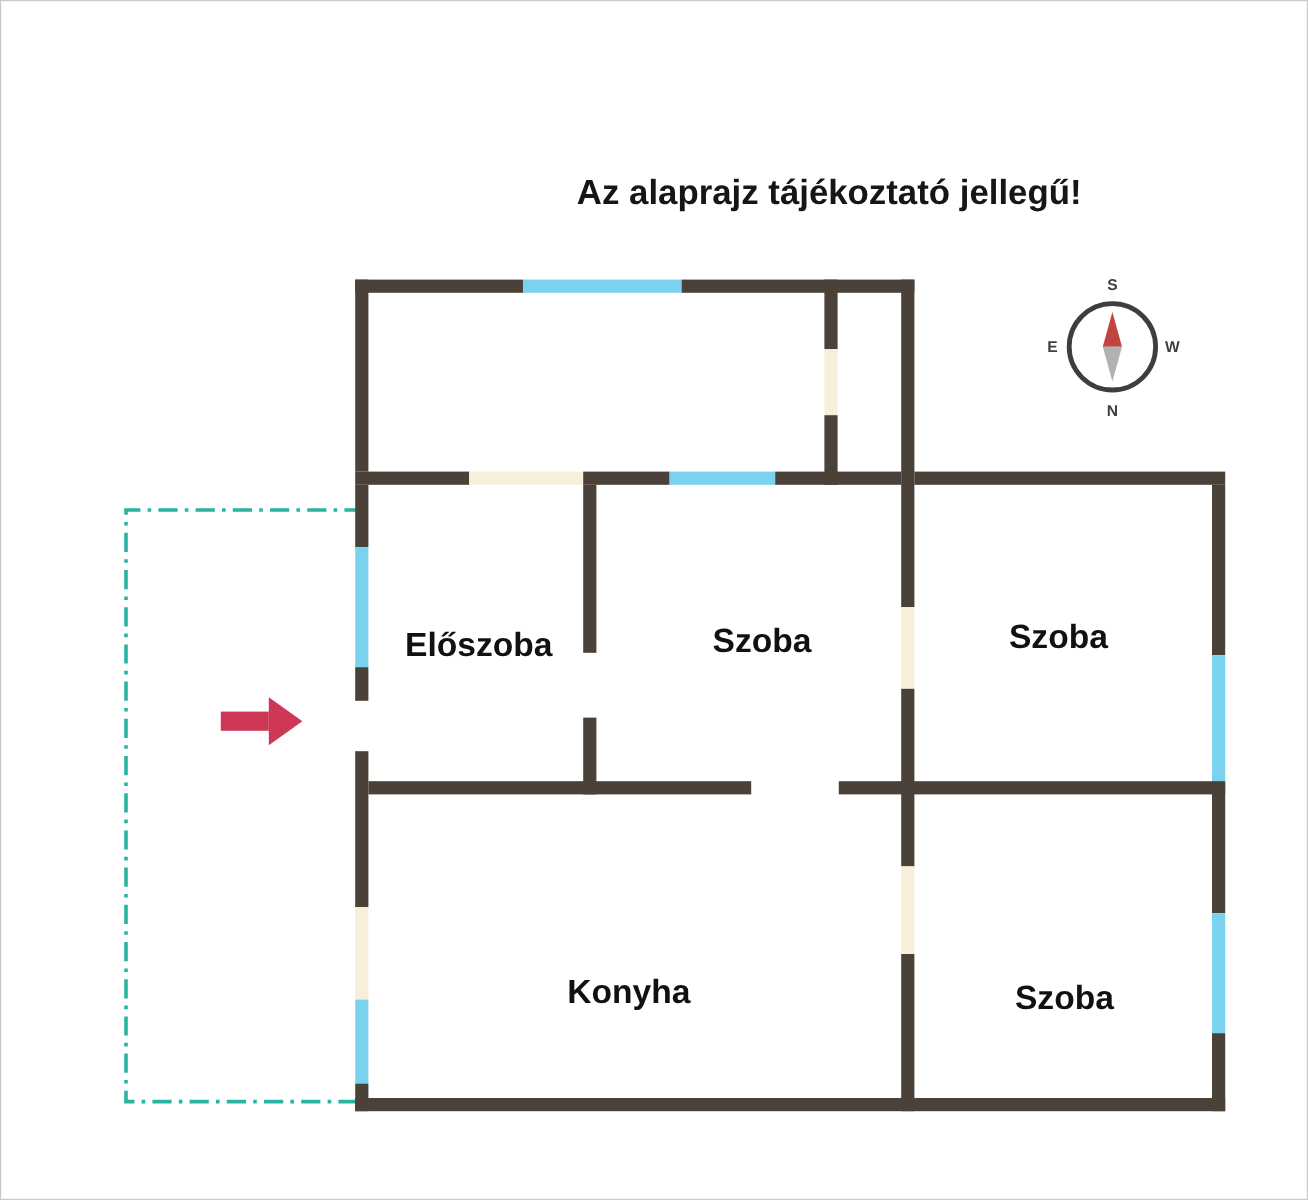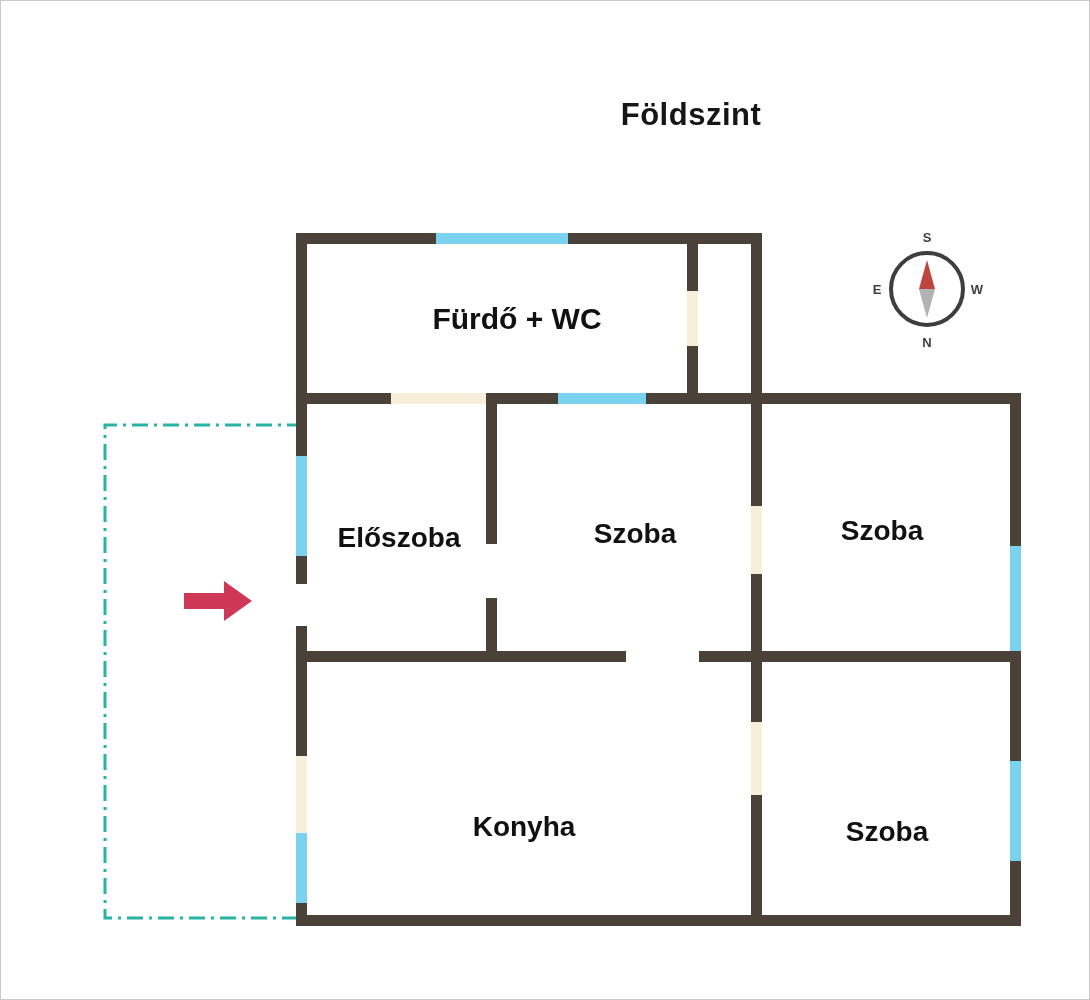--- a/index.html
+++ b/index.html
@@ -67,21 +67,21 @@
     border-top:20px solid transparent;border-bottom:20px solid transparent;
     border-left:28px solid #cf3757;
   }
   .overlay-svg{position:absolute;left:0;top:0;pointer-events:none;}
 </style>
 </head>
 <body>
 
 <div class="canvas">
 
-  <div class="title">Földszint</div>
+  <div class="subtitle">Az alaprajz tájékoztató jellegű!</div>
 
   <svg class="overlay-svg" width="1090" height="1000">
     <polyline points="302,424 104,424 104,917 302,917" fill="none" stroke="#28b3a2" stroke-width="3" stroke-dasharray="16 6 3 6"></polyline>
   </svg>
 
   <div id="plan-layer">
       <div class="seg wall" style="left: 295px; top: 232px; width: 140px; height: 11px;"></div>
       <div class="seg window" style="left: 435px; top: 232px; width: 132px; height: 11px;"></div>
       <div class="seg wall" style="left: 567px; top: 232px; width: 194px; height: 11px;"></div>
       <div class="seg wall" style="left: 295px; top: 232px; width: 11px; height: 160px;"></div>
@@ -128,20 +128,19 @@
       <div class="needle-up"></div>
       <div class="needle-down"></div>
     </div>
   </div>
 
   <div class="arrow">
     <div class="arrow-shaft"></div>
     <div class="arrow-head"></div>
   </div>
 
-  <div class="room-label" style="left:516px;top:318px;font-size:30px;">Fürdő + WC</div>
   <div class="room-label" style="left:398px;top:537px;">Előszoba</div>
   <div class="room-label" style="left:634px;top:533px;">Szoba</div>
   <div class="room-label" style="left:881px;top:530px;">Szoba</div>
   <div class="room-label" style="left:523px;top:826px;">Konyha</div>
   <div class="room-label" style="left:886px;top:831px;">Szoba</div>
 
 </div>
 
 </body></html>

